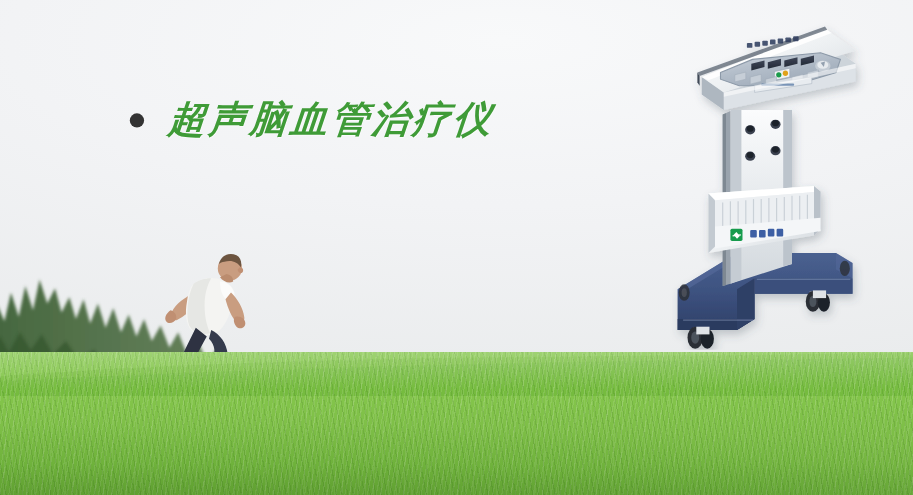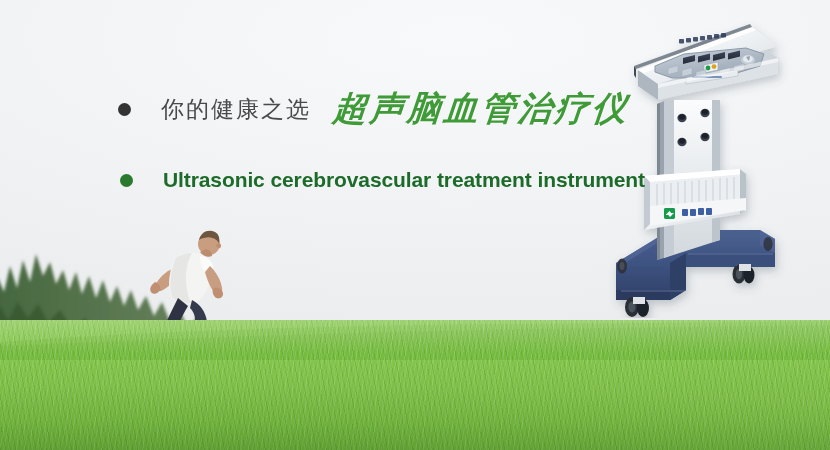--- a/index.html
+++ b/index.html
@@ -389,24 +389,19 @@
         <path d="M58,76 L178,50 L178,54 L58,80 Z" fill="#ffffff" opacity=".55"></path>
 
       </g>
     </svg>
   </div>
 
   <div class="copy">
 
     <div class="line line-cn">
       <span class="bullet dark"></span>
-      <span class="cn-sub">你的健康之选</span>
       <span class="cn-title">超声脑血管治疗仪</span>
     </div>
 
-    <div class="line line-en">
-      <span class="bullet green"></span>
-      <span class="en-title">Ultrasonic cerebrovascular treatment instrument</span>
-    </div>
 
   </div>
 
 </div>
 
 </body></html>

